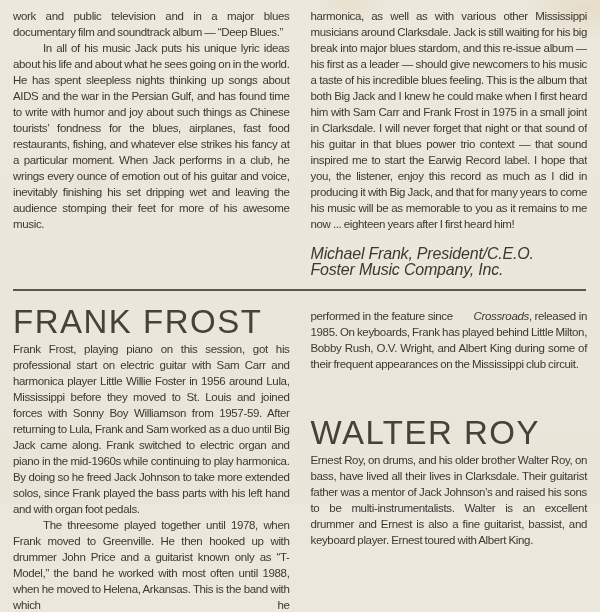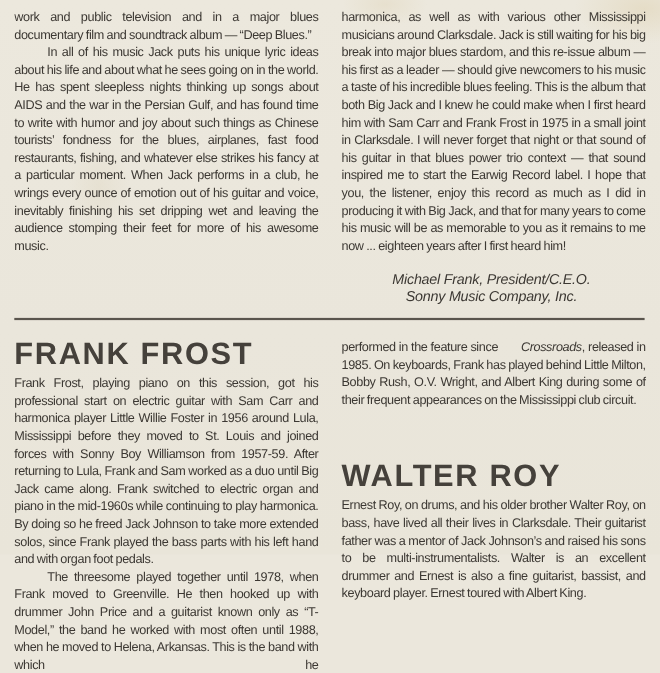--- a/index.html
+++ b/index.html
@@ -50,40 +50,40 @@
     height: 281px;
     overflow: hidden;
   }
   .signature {
     margin-top: 14px;
     text-align: right;
     padding-right: 4px;
   }
   .signature p {
     margin: 0;
-    font-size: 13px;
+    font-size: 16px;
     line-height: 16px;
     font-style: italic;
     letter-spacing: -0.2px;
     color: #3c3833;
-    text-align: center;
+    text-align: left;
   }
   hr.rule {
     border: none;
     border-top: 2.5px solid #5a554d;
     margin: 0 1px 0 0;
   }
   .bottom-section {
     margin-top: 17px;
   }
   h2.section-heading {
     margin: 0 0 6px 0;
-    font-size: 28px;
+    font-size: 33px;
     line-height: 27px;
-    font-weight: bold;
+    font-weight: normal;
     letter-spacing: 1.5px;
     color: #45413b;
   }
   h2.second-heading {
     margin: 20px 0 6px 0;
   }
   .bottom-right-lead {
     margin-top: 6px;
   }
   i { font-style: italic; margin-left: 18px; }
@@ -95,21 +95,21 @@
 
   <section class="columns top-section">
     <div class="col">
       <p class="body-text">work and public television and in a major blues documentary film and soundtrack album — “Deep Blues.”</p>
       <p class="body-text indent">In all of his music Jack puts his unique lyric ideas about his life and about what he sees going on in the world. He has spent sleepless nights thinking up songs about AIDS and the war in the Persian Gulf, and has found time to write with humor and joy about such things as Chinese tourists’ fondness for the blues, airplanes, fast food restaurants, fishing, and whatever else strikes his fancy at a particular moment. When Jack performs in a club, he wrings every ounce of emotion out of his guitar and voice, inevitably finishing his set dripping wet and leaving the audience stomping their feet for more of his awesome music.</p>
     </div>
     <div class="col">
       <p class="body-text">harmonica, as well as with various other Mississippi musicians around Clarksdale. Jack is still waiting for his big break into major blues stardom, and this re-issue album — his first as a leader — should give newcomers to his music a taste of his incredible blues feeling. This is the album that both Big Jack and I knew he could make when I first heard him with Sam Carr and Frank Frost in 1975 in a small joint in Clarksdale. I will never forget that night or that sound of his guitar in that blues power trio context — that sound inspired me to start the Earwig Record label. I hope that you, the listener, enjoy this record as much as I did in producing it with Big Jack, and that for many years to come his music will be as memorable to you as it remains to me now ... eighteen years after I first heard him!</p>
       <div class="signature">
         <p>Michael Frank, President/C.E.O.</p>
-        <p>Sonny Music Company, Inc.</p>
+        <p>Foster Music Company, Inc.</p>
       </div>
     </div>
   </section>
 
   <hr class="rule">
 
   <section class="columns bottom-section">
     <div class="col">
       <h2 class="section-heading">FRANK FROST</h2>
       <p class="body-text">Frank Frost, playing piano on this session, got his professional start on electric guitar with Sam Carr and harmonica player Little Willie Foster in 1956 around Lula, Mississippi before they moved to St. Louis and joined forces with Sonny Boy Williamson from 1957-59. After returning to Lula, Frank and Sam worked as a duo until Big Jack came along. Frank switched to electric organ and piano in the mid-1960s while continuing to play harmonica. By doing so he freed Jack Johnson to take more extended solos, since Frank played the bass parts with his left hand and with organ foot pedals.</p>

